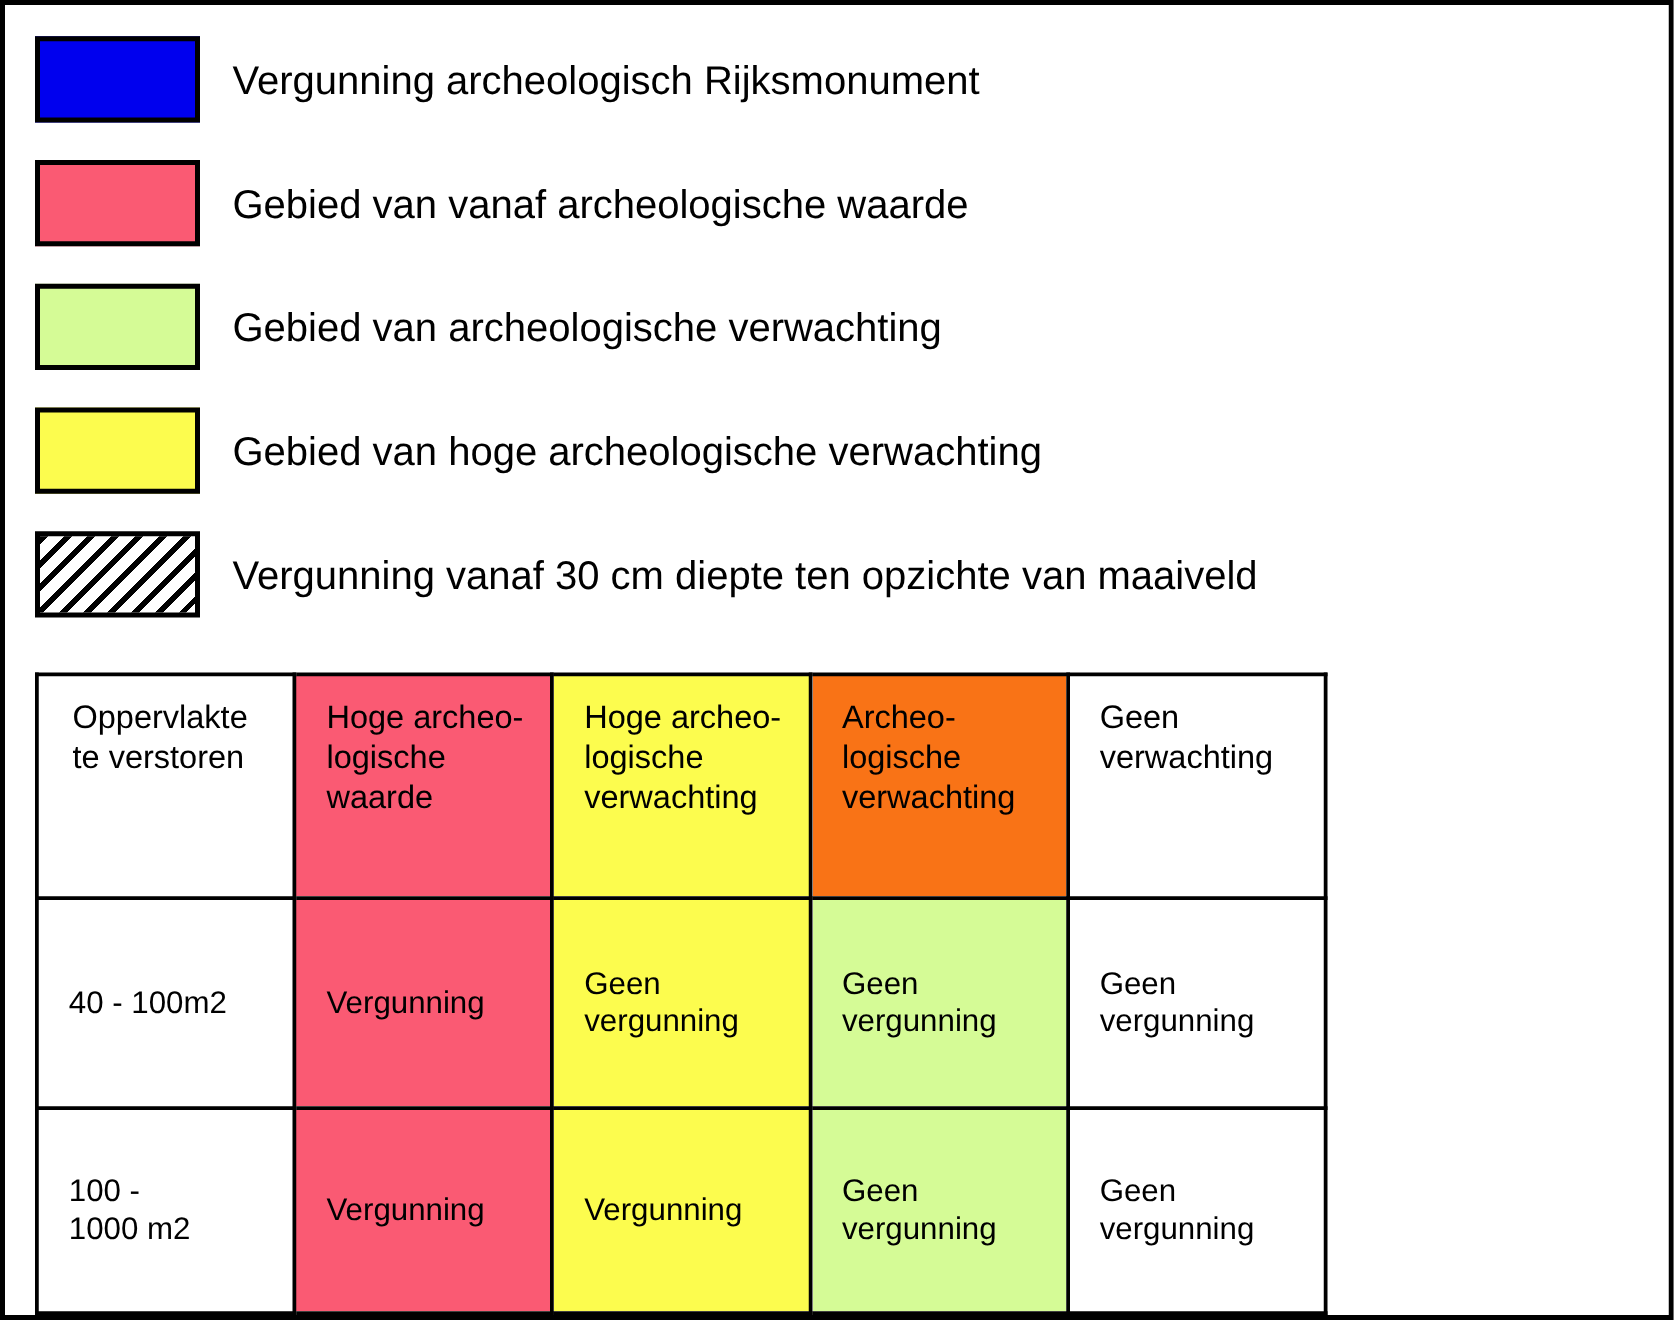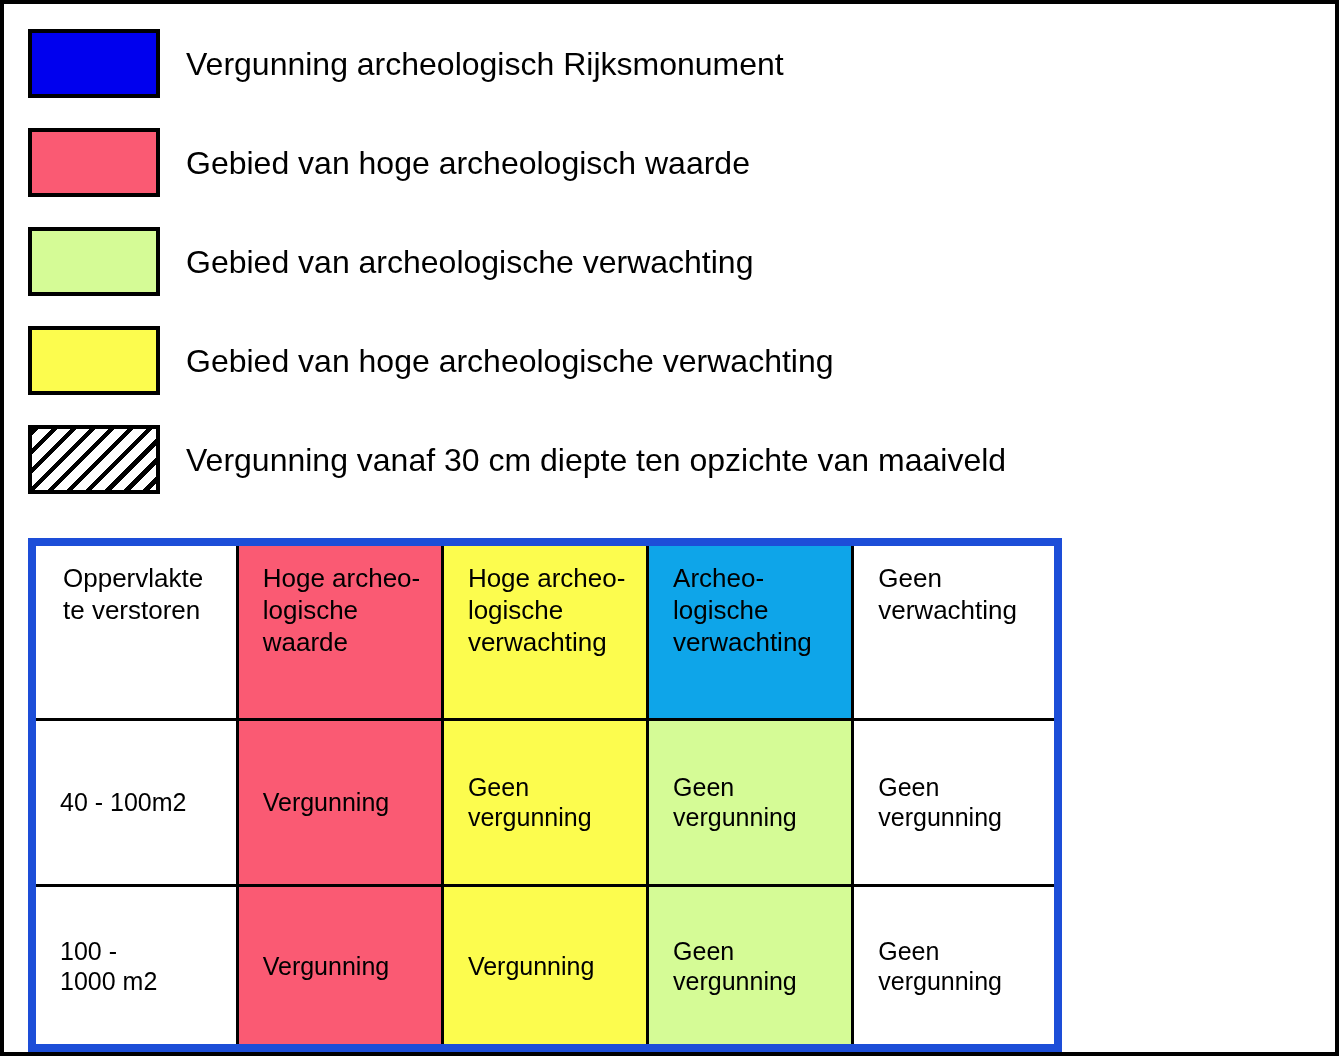--- a/index.html
+++ b/index.html
@@ -55,21 +55,21 @@
     left: 24px;
     top: 534px;
     width: 1034px;
     height: 514px;
   }
   table.permit-table {
     border-collapse: collapse;
     table-layout: fixed;
     width: 100%;
     height: 100%;
-    border: 8px solid #1d4ed8;
+    border: 3px solid #1d4ed8;
   }
   table.permit-table td, table.permit-table th {
     border: 3px solid #000000;
     white-space: pre-line;
     font-weight: normal;
     text-align: left;
     box-sizing: border-box;
     overflow: hidden;
   }
   table.permit-table th {
@@ -96,21 +96,21 @@
 
   <div class="legend">
 
     <div class="legend-item">
       <div class="swatch" style="background-color: rgb(0, 0, 238);"></div>
       <div class="legend-label">Vergunning archeologisch Rijksmonument</div>
     </div>
 
     <div class="legend-item">
       <div class="swatch" style="background-color: rgb(250, 90, 115);"></div>
-      <div class="legend-label">Gebied van hoge archeologisch waarde</div>
+      <div class="legend-label">Gebied van vanaf archeologische waarde</div>
     </div>
 
     <div class="legend-item">
       <div class="swatch" style="background-color: rgb(213, 251, 150);"></div>
       <div class="legend-label">Gebied van archeologische verwachting</div>
     </div>
 
     <div class="legend-item">
       <div class="swatch" style="background-color: rgb(252, 252, 78);"></div>
       <div class="legend-label">Gebied van hoge archeologische verwachting</div>
@@ -128,21 +128,21 @@
       <tbody>
         <tr class="row-header">
           <th class="col-surface">Oppervlakte
 te verstoren</th>
           <th style="background-color: rgb(250, 90, 115);">Hoge archeo-
 logische
 waarde</th>
           <th style="background-color: rgb(252, 252, 78);">Hoge archeo-
 logische
 verwachting</th>
-          <th style="background-color: #0ea5e9;">Archeo-
+          <th style="background-color: #f97316;">Archeo-
 logische
 verwachting</th>
           <th>Geen
 verwachting</th>
         </tr>
 
         <tr class="row-1">
           <td>40 - 100m2</td>
           <td style="background-color: rgb(250, 90, 115);">Vergunning</td>
           <td style="background-color: rgb(252, 252, 78);">Geen

